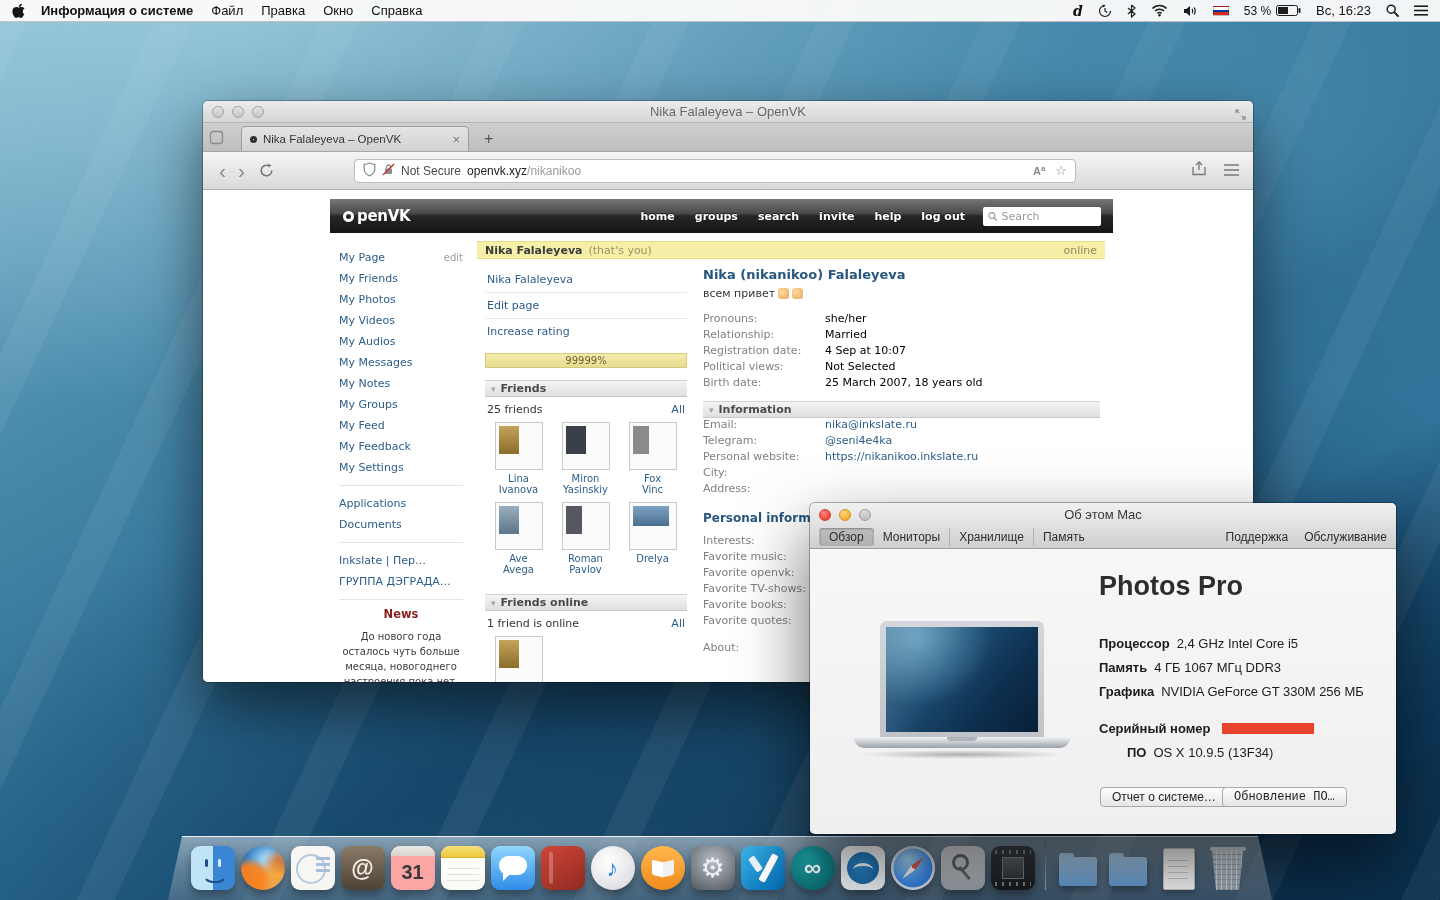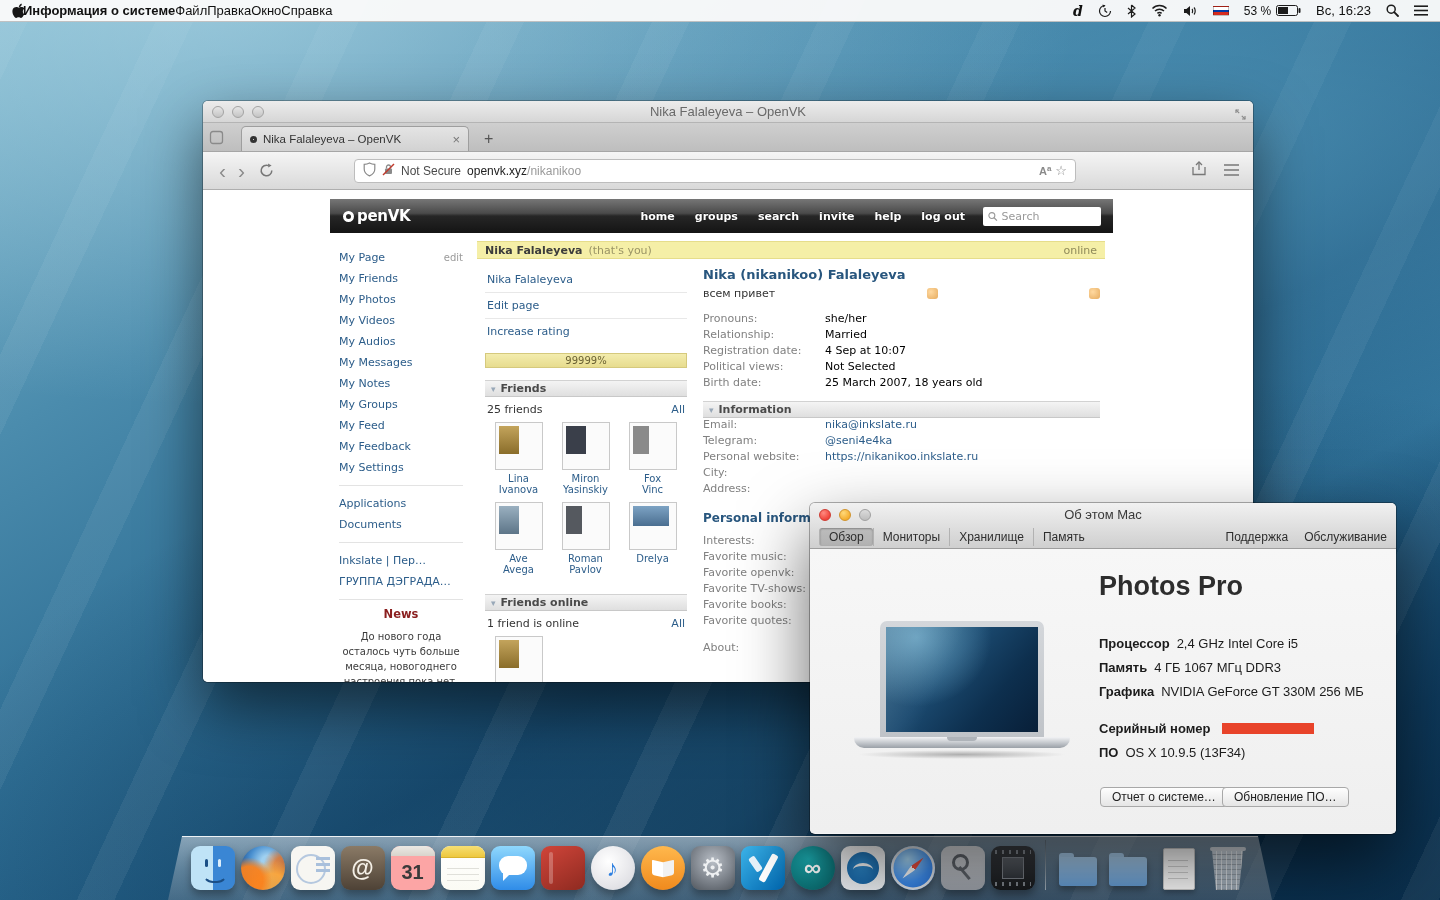--- a/index.html
+++ b/index.html
@@ -13,21 +13,21 @@
       radial-gradient(100% 80% at 85% 15%, rgba(95,165,198,.5), rgba(95,165,198,0) 55%),
       repeating-linear-gradient(115deg, rgba(255,255,255,.06) 0 34px, rgba(255,255,255,0) 34px 150px),
       radial-gradient(130% 100% at 70% 100%, rgba(8,40,68,.85), rgba(8,40,68,0) 60%),
       linear-gradient(150deg,#7db6cc 0%,#4b8cad 25%,#2f6f95 45%,#1f5a82 60%,#2c6e96 72%,#12456b 88%,#0b3656 100%);
   }
 
   
   .menubar { position:absolute; top:0; left:0; right:0; height:22px; z-index:40;
     background:rgba(250,250,250,.96); border-bottom:1px solid rgba(0,0,0,.22);
     display:flex; align-items:center; padding:0 12px; font-size:13px; color:#111; }
-  .mb-left { display:flex; align-items:center; }
+  .mb-left { display:flex; align-items:center; gap:18px; }
   .mb-apple { display:flex; align-items:center; margin-right:-2px; }
   .mb-app { font-weight:bold; }
   .mb-right { margin-left:auto; display:flex; align-items:center; gap:15px; }
   .mb-right svg { display:block; }
   .d-glyph { font:italic bold 14px "DejaVu Serif",serif; }
   .ru-flag { width:16px; height:10px; border:1px solid rgba(0,0,0,.25);
     background:linear-gradient(#fff 0 33%, #0039a6 33% 66%, #d52b1e 66% 100%); }
   .batt-wrap { display:flex; align-items:center; gap:5px; font-size:12px; }
   .mb-clock { font-size:13px; }
 
@@ -54,21 +54,21 @@
   .tab-plus { margin-left:15px; margin-bottom:4px; color:#555; font-size:16px; line-height:1; }
   .bw-toolbar { height:38px; background:linear-gradient(#f5f5f5,#d9d9d9); border-bottom:1px solid #aeaeae;
     display:flex; align-items:center; padding:0 10px; flex:0 0 auto; }
   .nav-arrow { font-size:21px; color:#8b8b8b; line-height:1; padding:0 6px; }
   .reload-btn { margin-left:8px; display:flex; }
   .urlfield { margin-left:80px; width:722px; height:24px; background:#fff; border:1px solid #bdbdbd;
     border-radius:4px; display:flex; align-items:center; gap:6px; padding:0 8px; font-size:12px; }
   .url-secure { color:#4a4a4a; }
   .url-host { color:#222; }
   .url-path { color:#9a9a9a; }
-  .url-right { margin-left:auto; display:flex; align-items:center; gap:4px; }
+  .url-right { margin-left:auto; display:flex; align-items:center; gap:10px; }
   .translate-glyph { font-size:11px; color:#8a8a8a; font-weight:bold; }
   .star-glyph { font-size:13px; color:#8a8a8a; }
   .toolbar-right { margin-left:auto; display:flex; align-items:center; gap:18px; padding-right:4px; }
   .bw-content { flex:1; overflow:hidden; background:#fff; position:relative; }
 
   
   .site { width:783px; margin-left:127px; padding-top:9px; font-family:"DejaVu Sans",sans-serif; font-size:11px; }
   .vk-header { height:34px; background:linear-gradient(#767676 0%,#4a4a4a 42%,#262626 50%,#141414 100%);
     display:flex; align-items:center; padding-left:13px; }
   .vk-logo { display:flex; align-items:center; gap:3px; }
@@ -112,21 +112,21 @@
   .avatar { width:48px; height:48px; border:1px solid #c9c9c9; background:#fbfbfb; position:relative; }
   .avatar::before { content:""; position:absolute; left:3px; top:3px; width:20px; height:28px; background:#8fa0ac; }
   .fcell:nth-child(1) .avatar::before { background:linear-gradient(#c3a45c,#8a6d2a); }
   .fcell:nth-child(2) .avatar::before { background:#3a3f4a; }
   .fcell:nth-child(3) .avatar::before { background:#8a8a8a; width:16px; }
   .fcell:nth-child(4) .avatar::before { background:linear-gradient(#9ab0c0,#5d7588); }
   .fcell:nth-child(5) .avatar::before { background:#55595f; width:16px; }
   .fcell:nth-child(6) .avatar::before { background:linear-gradient(#7da3c4,#4a6e90); width:36px; height:20px; }
   .fname { margin-top:3px; color:#2c5d8a; font-size:10px; text-align:center; line-height:11px; }
   .pname { font-weight:bold; color:#28567e; font-size:13px; margin-bottom:5px; }
-  .pstatus { color:#333; margin-bottom:12px; display:flex; align-items:center; gap:3px;justify-content:space-between; }
+  .pstatus { color:#333; margin-bottom:12px; display:flex; align-items:center; gap:3px; }
   .hand { display:inline-block; width:11px; height:11px; border-radius:3px;
     background:radial-gradient(circle at 35% 35%, #ffd9a0, #e6ab5e); }
   .prow { display:flex; margin-bottom:3px; min-height:13px; }
   .plabel { width:122px; color:#818181; flex:0 0 auto; }
   .pval { color:#000; }
   .pval.lnk { color:#2c5d8a; }
   .sec-title { margin-top:16px; margin-bottom:9px; font-weight:bold; color:#28567e; font-size:12px; }
   .sec-edit { color:#a8a8a8; font-weight:normal; font-size:10px; margin-left:5px; }
 
   
@@ -157,25 +157,25 @@
     background:linear-gradient(115deg, rgba(255,255,255,.14), rgba(255,255,255,0) 40%); }
   .lap-base { width:216px; height:11px; margin:0 auto; position:relative;
     background:linear-gradient(#f2f3f5,#c2c6cb 55%,#9aa0a7); border-radius:1px 1px 10px 10px; }
   .lap-base::before { content:""; position:absolute; left:50%; transform:translateX(-50%); top:0;
     width:30px; height:4px; background:#aeb3b9; border-radius:0 0 6px 6px; }
   .lap-shadow { width:210px; height:9px; margin:2px auto 0;
     background:radial-gradient(ellipse at center, rgba(0,0,0,.28), rgba(0,0,0,0) 70%); }
   .aw-model { position:absolute; left:289px; top:22px; font-size:27px; font-weight:bold; color:#2d2d2d; }
   .spec { position:absolute; left:289px; font-size:13px; color:#1c1c1c; white-space:nowrap; }
   .spec b { margin-right:7px; }
-  .s1 { top:87px; } .s2 { top:111px; } .s3 { top:135px; } .s4 { top:172px; } .s5 { top:196px; }
+  .s1 { top:87px; } .s2 { top:111px; } .s3 { top:135px; } .s4 { top:172px; } .s5 { top:196px;margin-left:28px; }
   .serial-red { display:inline-block; width:92px; height:11px; background:#e8432a; vertical-align:-1px; margin-left:4px; }
   .aw-btn { position:absolute; top:238px; height:20px; padding:0 11px; font-size:12px; color:#222;
     background:linear-gradient(#fefefe,#e5e5e5); border:1px solid #a8a8a8; border-radius:4px; line-height:18px; }
-  .btn1 { left:290px; } .btn2 { left:412px; }
+  .btn1 { left:290px; } .btn2 { left:412px;font-family:Liberation Mono, monospace; }
 
   
   .dock { position:absolute; left:50%; transform:translateX(-50%); bottom:0; width:1104px; height:64px; z-index:15; }
   .dock-shelf { position:absolute; inset:0;
     background:linear-gradient(rgba(224,230,236,.55), rgba(188,196,204,.4) 55%, rgba(148,156,166,.35));
     clip-path:polygon(14px 0, calc(100% - 14px) 0, 100% 100%, 0 100%); }
   .dock-shelf::before { content:""; position:absolute; top:0; left:14px; right:14px; height:1px; background:rgba(255,255,255,.85); }
   .dock-icons { position:absolute; left:0; right:0; bottom:10px; display:flex; justify-content:center; align-items:flex-end; gap:6px; }
   .di { width:44px; height:44px; border-radius:9px; position:relative; flex:0 0 auto;
     display:flex; align-items:center; justify-content:center;

